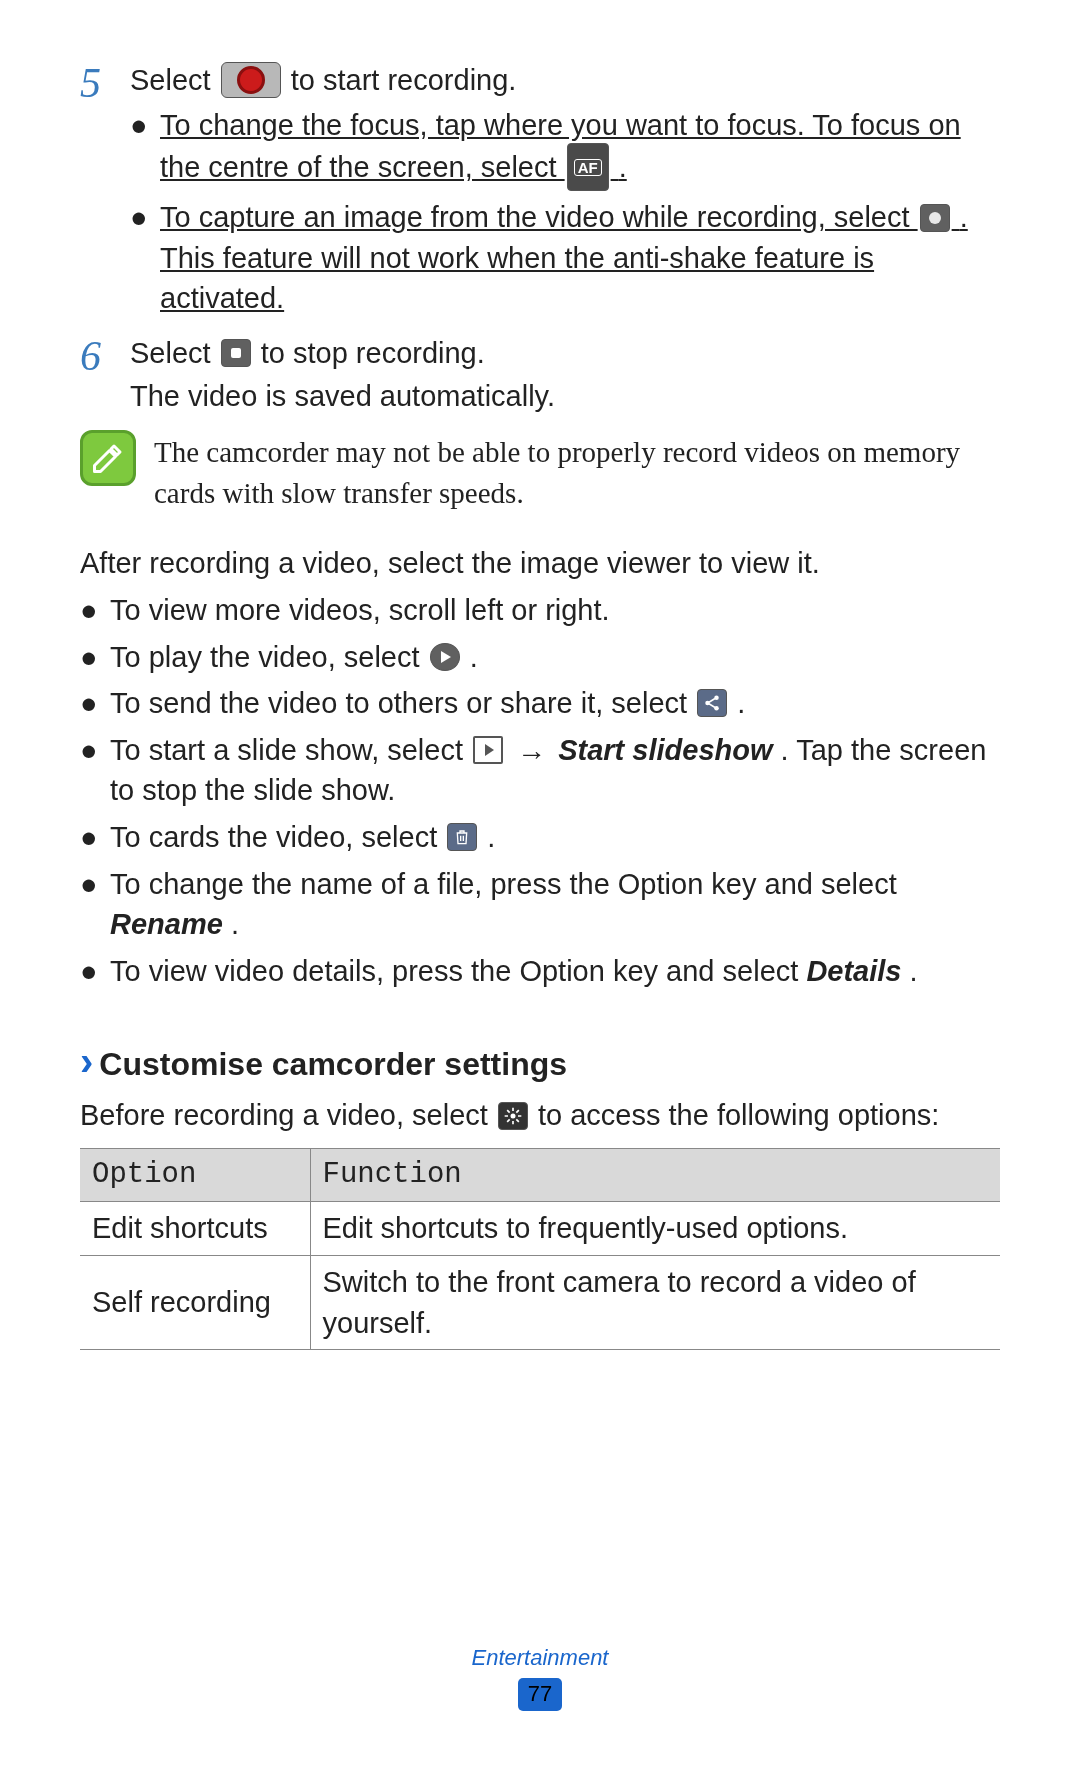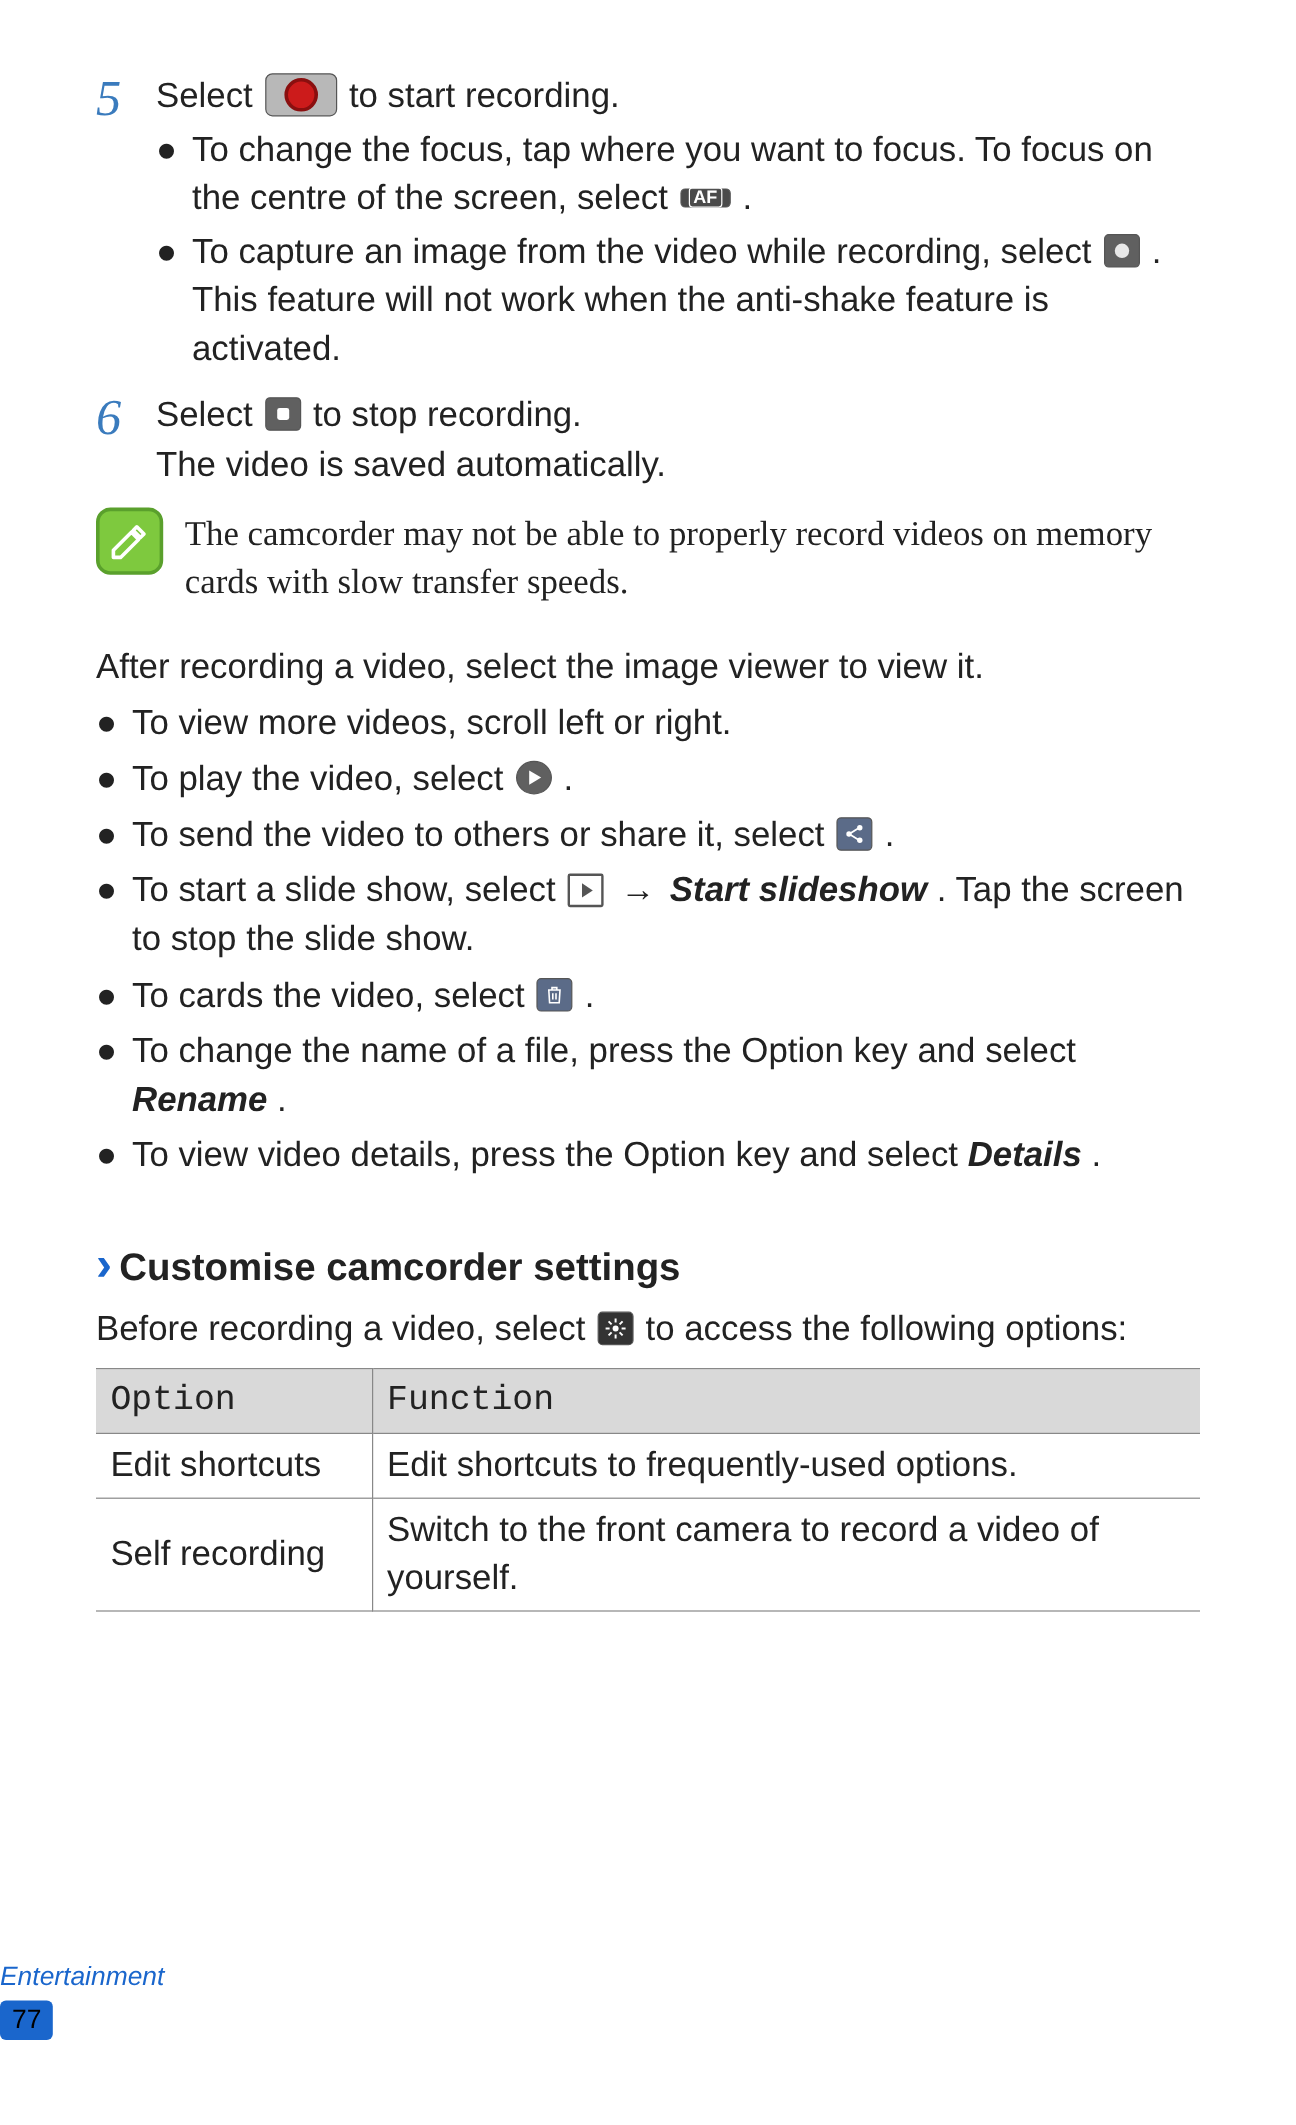--- a/index.html
+++ b/index.html
@@ -22,21 +22,21 @@
     width: 50px;
     flex-shrink: 0;
     line-height: 1.0;
     padding-top: 2px;
   }
   .ol-body { flex: 1; }
   .line { margin-bottom: 2px; }
   .sub-bullets { padding-left: 0; margin-top: 4px; }
   .sub-bullets .b-row { display: flex; margin-bottom: 4px; }
   .sub-bullets .dot { width: 30px; flex-shrink: 0; }
-  .sub-bullets .txt { flex: 1; }
+  .sub-bullets .txt { flex: 1; text-decoration: underline; }
   .note-row { display: flex; margin: 12px 0 30px 0; align-items: flex-start; font-family: Liberation Serif, serif; }
   .note-icon {
     width: 56px; height: 56px;
     border: 3px solid #5aa02c;
     border-radius: 12px;
     background: #7ec93e;
     display: flex; align-items: center; justify-content: center;
     flex-shrink: 0; margin-right: 18px;
     position: relative;
   }
@@ -69,41 +69,42 @@
     justify-content: center;
     border: 1.5px solid #555;
     border-radius: 4px;
     background: #777;
     margin: 0 2px;
     position: relative;
     top: -2px;
   }
   .icon-record-big { width: 60px; height: 36px; background: #b8b8b8; border-radius: 6px; }
   .icon-record-big::after { content:""; width:22px; height:22px; border-radius:50%; background:#cc1b1b; border:3px solid #8a0f0f; }
-  .icon-af { width:42px; height:16px; background:#4a4a4a; color:#fff; font-size:15px; font-weight:bold; border-radius:4px; }
+  .icon-af { width:42px; height:48px; background:#4a4a4a; color:#fff; font-size:15px; font-weight:bold; border-radius:4px; }
   .icon-af span { border:1.5px solid #fff; padding:0 3px; border-radius:3px; line-height:1; }
   .icon-cam { width:30px; height:28px; background:#606060; border-radius:4px; }
   .icon-cam::after { content:""; width:12px; height:12px; border-radius:50%; background:#e8e8e8; }
   .icon-stop { width:30px; height:28px; background:#606060; border-radius:4px; }
   .icon-stop::after { content:""; width:10px; height:10px; background:#fff; border-radius:2px; }
   .icon-play { width:30px; height:28px; background:#606060; border-radius:50%; }
   .icon-play::after { content:""; width:0; height:0; border-left:10px solid #fff; border-top:6px solid transparent; border-bottom:6px solid transparent; margin-left:3px; }
   .icon-share { width:30px; height:28px; background:#5b6b88; border-radius:4px; }
   .icon-share svg { width:18px; height:18px; }
   .icon-slide { width:30px; height:28px; background:#fff; border:2px solid #555; border-radius:2px; }
   .icon-slide::after { content:""; width:0; height:0; border-left:9px solid #555; border-top:6px solid transparent; border-bottom:6px solid transparent; margin-left:2px; }
   .icon-trash { width:30px; height:28px; background:#5b6b88; border-radius:4px; }
   .icon-trash svg { width:16px; height:18px; }
   .icon-gear { width:30px; height:28px; background:#333; border-radius:4px; }
   .icon-gear svg { width:20px; height:20px; }
   .bold { font-weight: bold; font-style: italic; }
   .arrow { display:inline-block; padding:0 4px; }
   .footer {
     position: absolute;
-    bottom: 71px; left: 0; right: 0;
+    bottom: 60px; left: 0; right: 0;
+    text-align: center;
     font-size: 22px;
   }
   .footer-cat { color:#1a66cc; font-style: italic; margin-bottom:4px; }
   .footer-page {
     display:inline-block;
     background:#1a66cc; color:#000000;
     padding:1px 10px; border-radius:5px;
     font-style: normal; font-size:22px;
   }
 </style>

